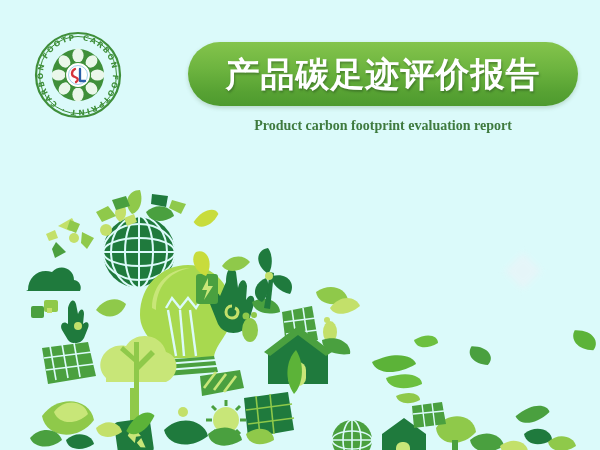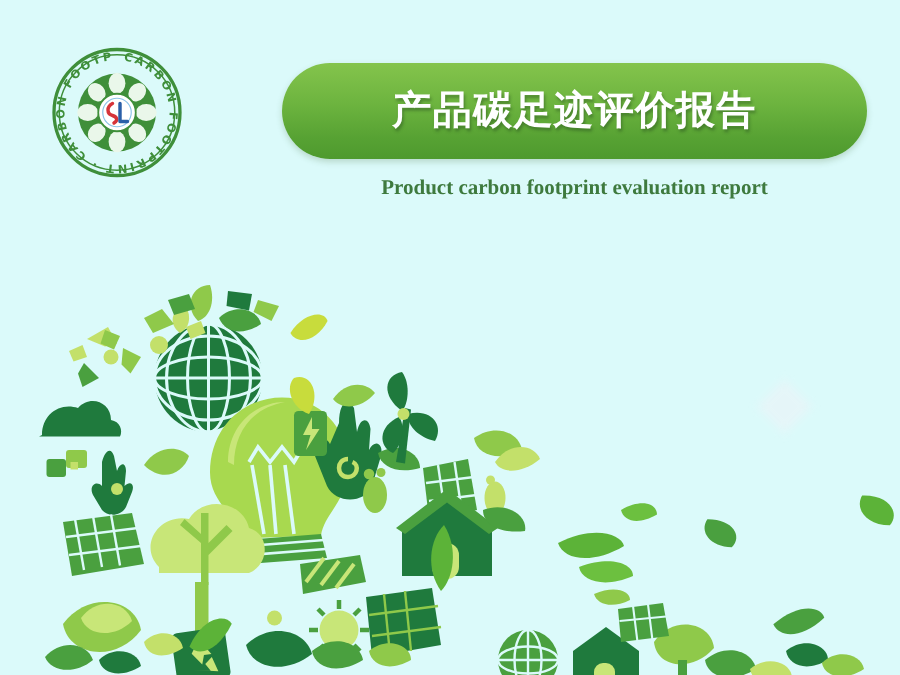--- a/index.html
+++ b/index.html
@@ -55,21 +55,21 @@
     height: 64px;
     border-radius: 32px;
     background: linear-gradient(180deg, #84c44c 0%, #6db43f 42%, #57a233 78%, #4e9a2e 100%);
     box-shadow: 0 2px 4px rgba(60,100,40,0.22);
     display: flex;
     align-items: center;
     justify-content: center;
   }
   .title-text {
     font-family: "DejaVu Sans", "Liberation Sans", sans-serif;
-    font-size: 26px;
+    font-size: 34px;
     font-weight: bold;
     color: #ffffff;
     letter-spacing: 1px;
     line-height: 1;
     text-shadow: 1px 2px 2px rgba(40,80,30,0.45);
     white-space: nowrap;
   }
 
   
   .subtitle {

